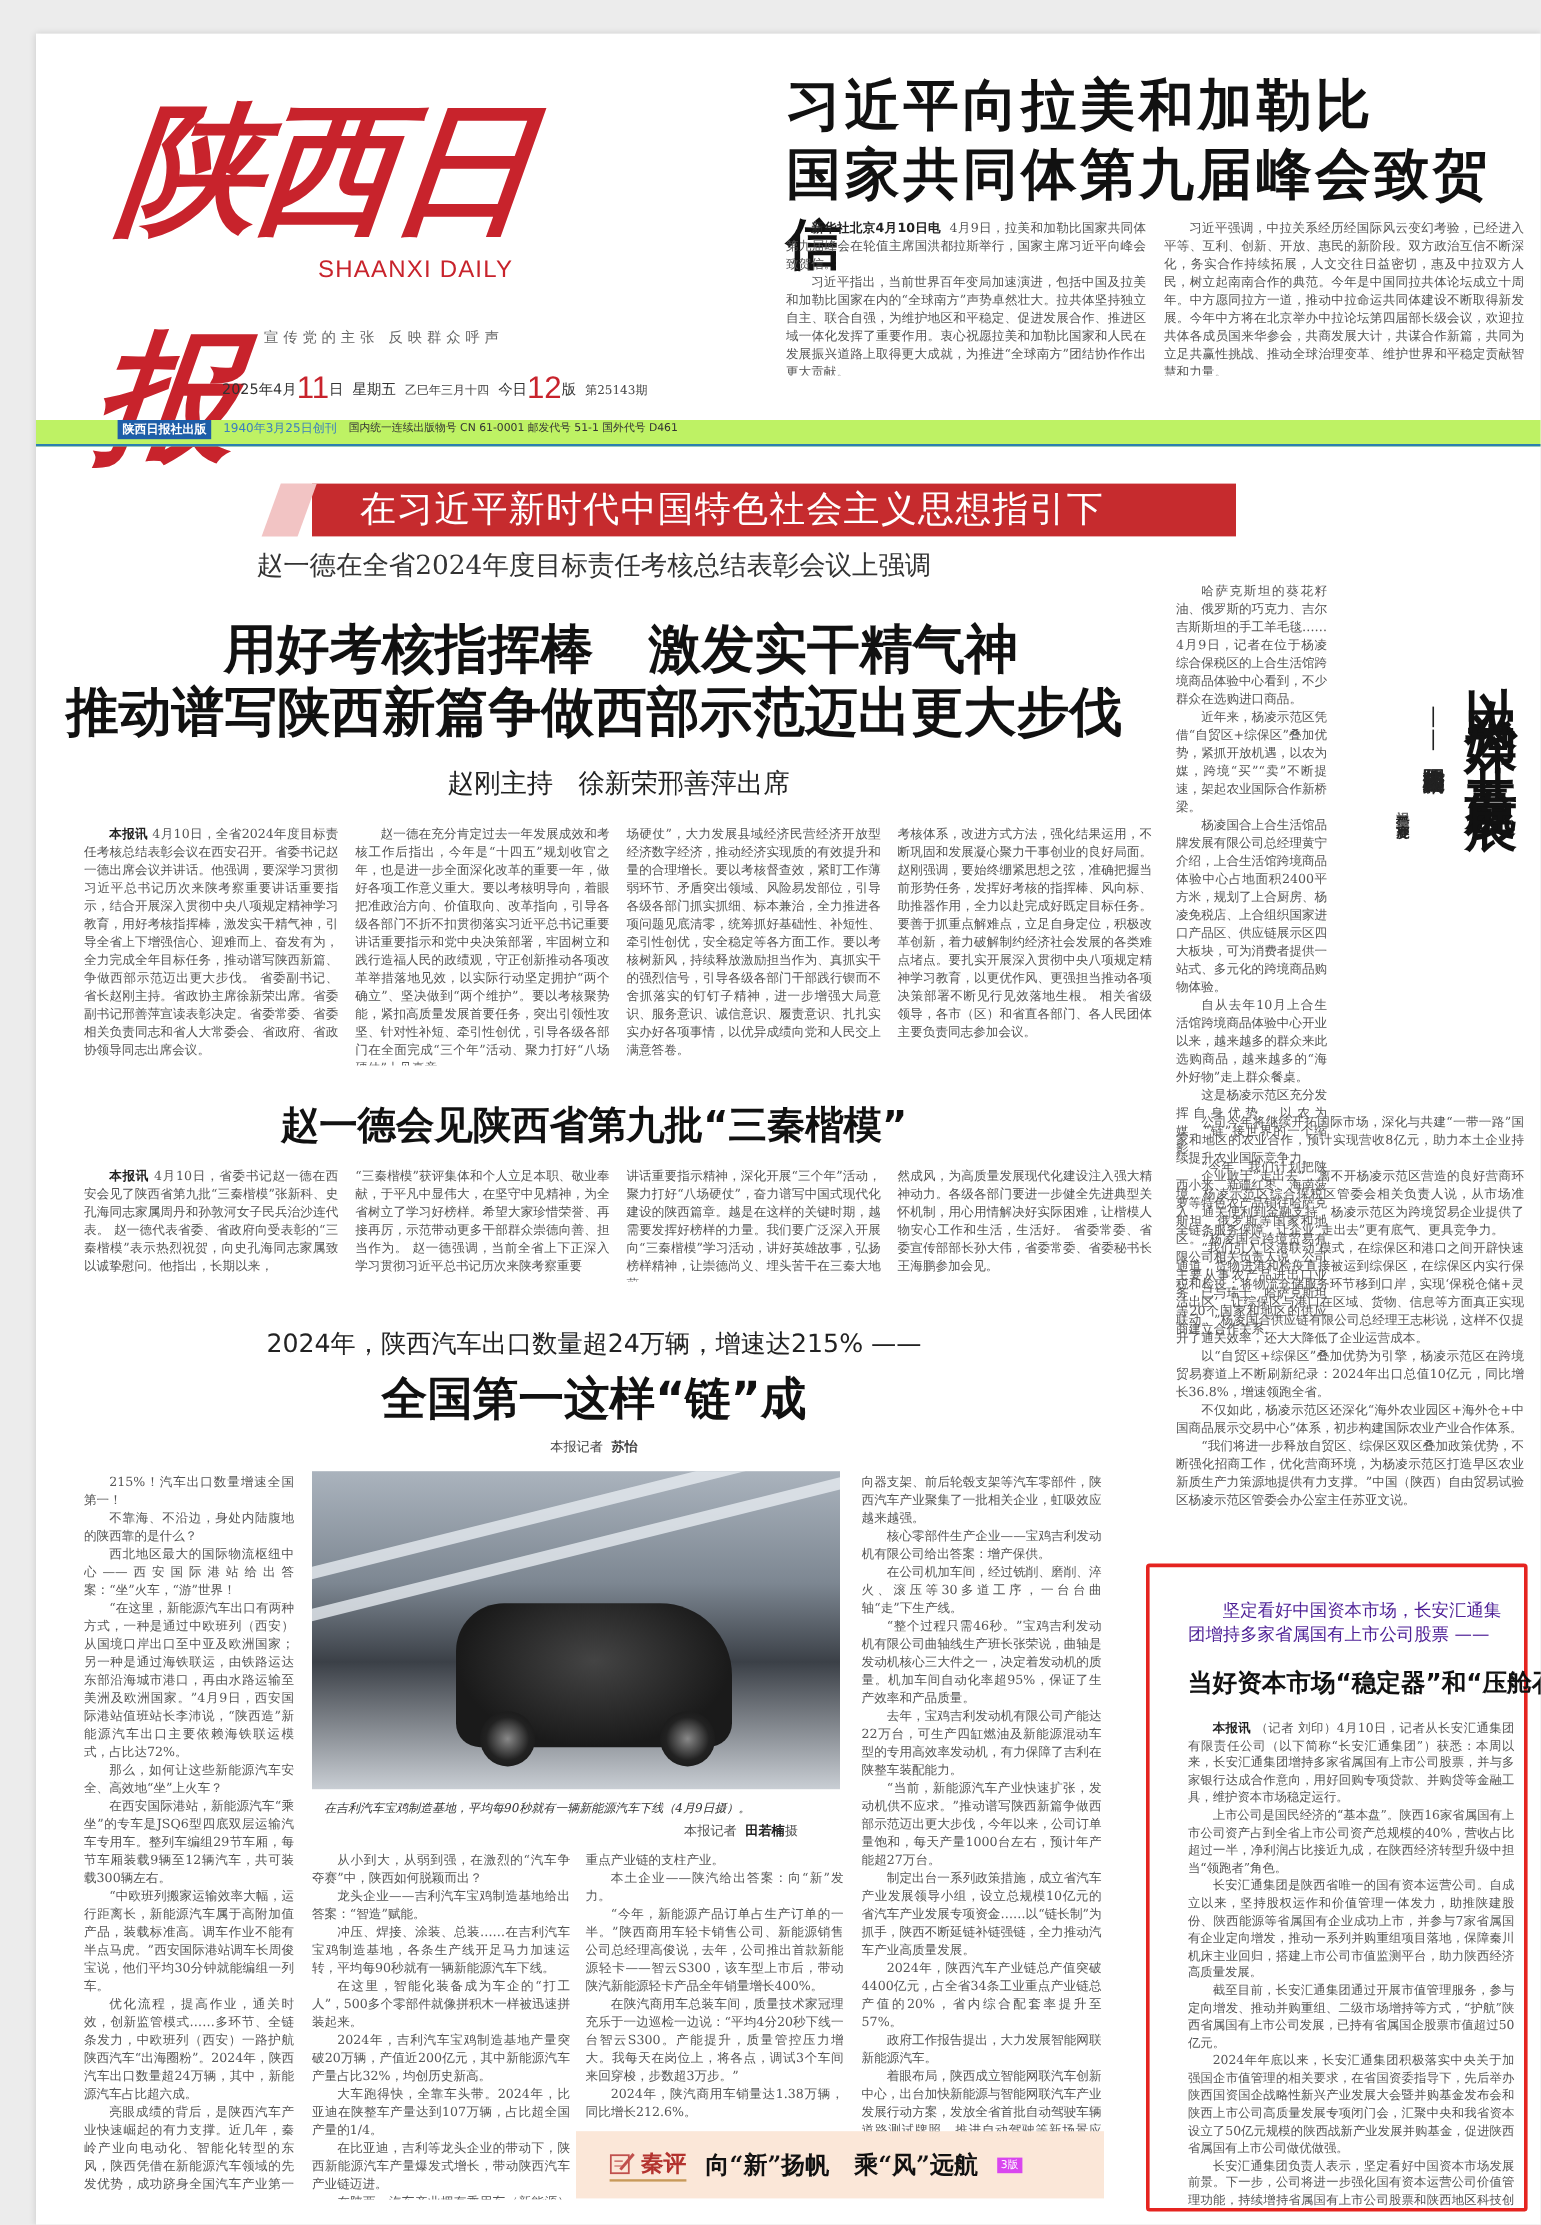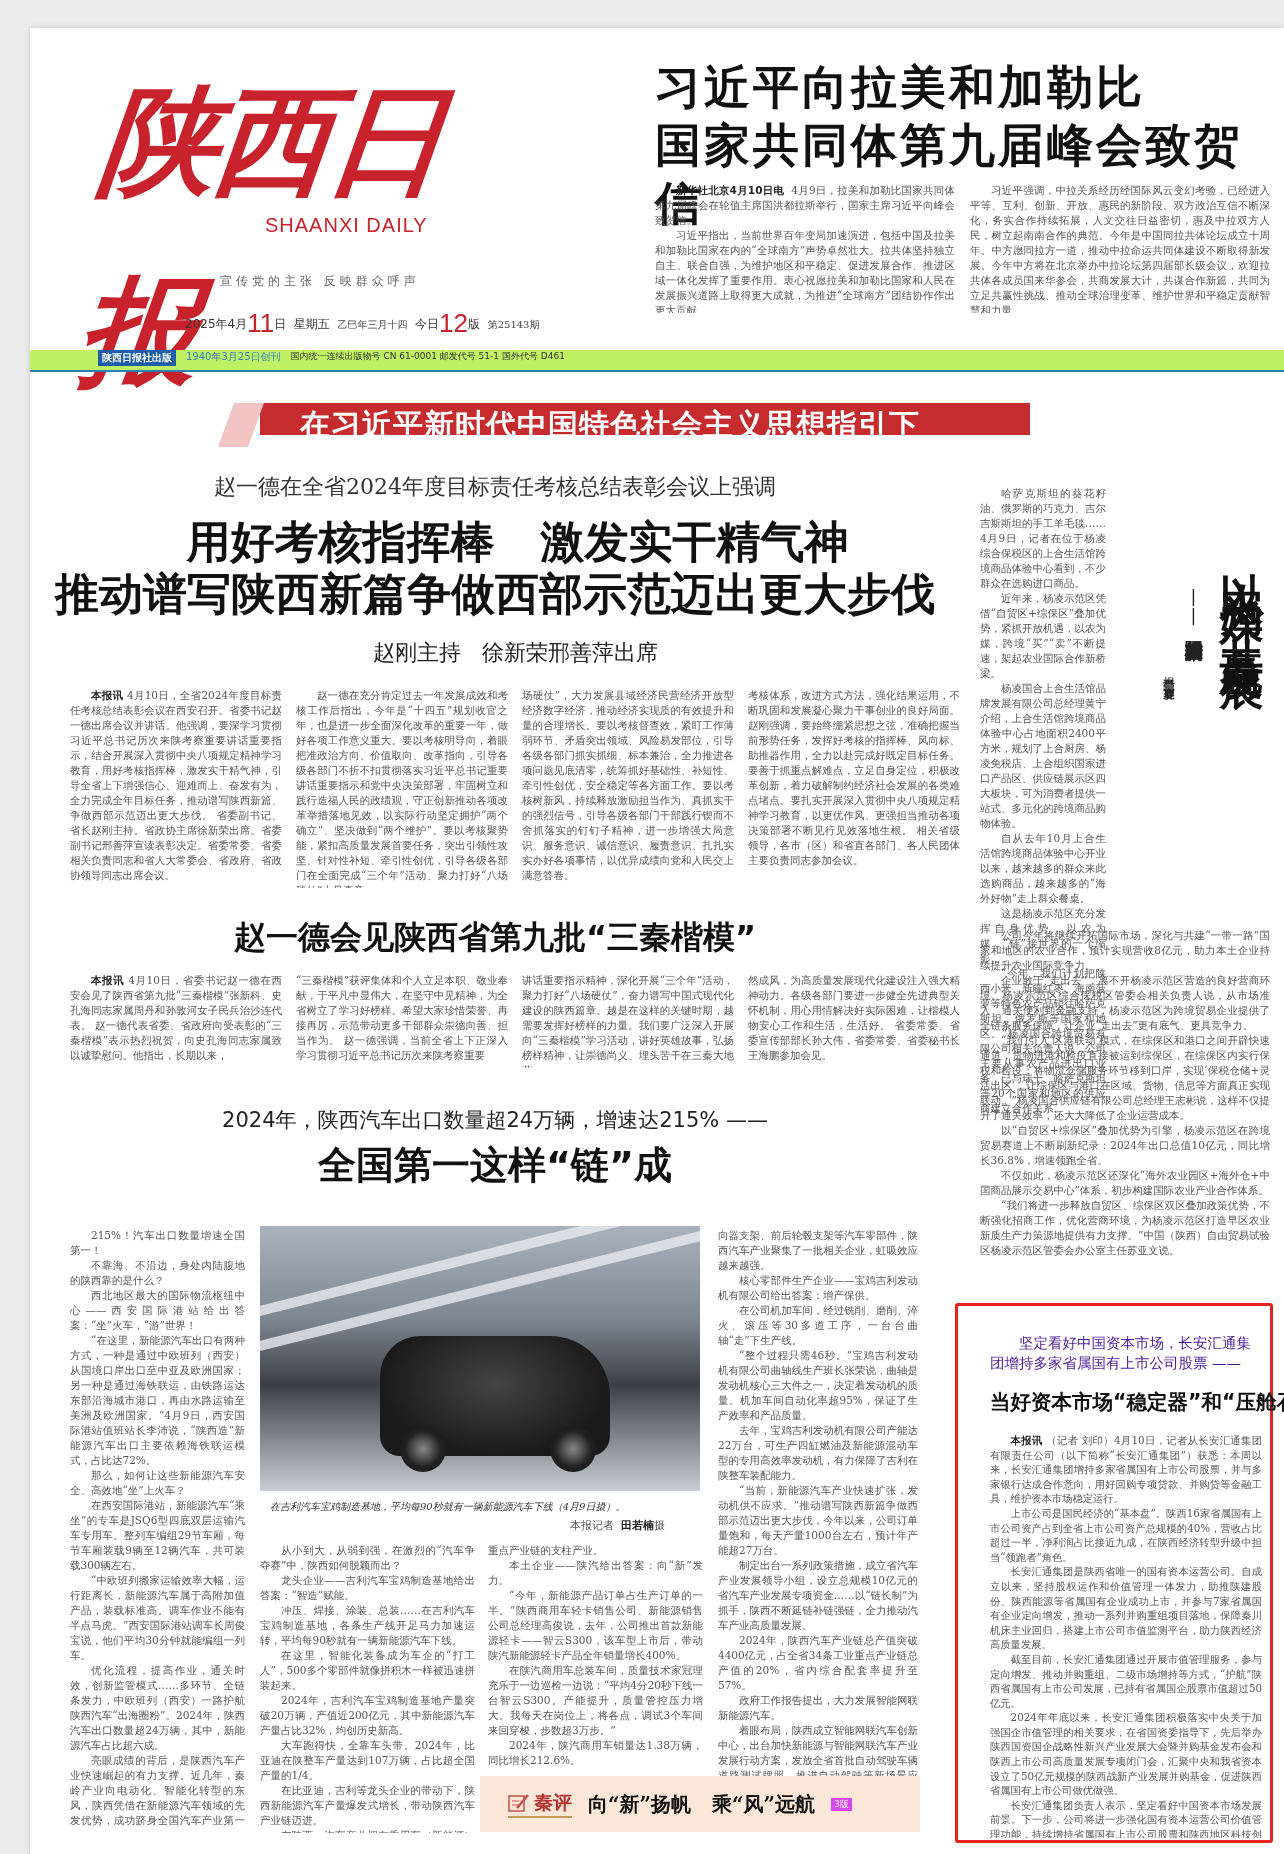--- a/index.html
+++ b/index.html
@@ -22,23 +22,23 @@
   .infobar .founded { color: #3b7fbf; }
   .infobar .codes { color: #333; font-size: 9px; }
 
   
   .top-head { left: 625px; top: 30px; width: 620px; font-family: "DejaVu Sans", sans-serif; font-weight: bold; font-size: 46px; line-height: 58px; color: #111; letter-spacing: 3px; }
   .lead-text { font-size: 10.5px; line-height: 15px; color: #555; text-align: justify; }
   .lead-text b { color: #222; font-family: "DejaVu Sans", sans-serif; }
   .p { text-indent: 2em; }
 
   
-  .banner { left: 230px; top: 375px; width: 770px; height: 32px; background: #c62b2e; color: #fff; font-family: "DejaVu Sans", sans-serif; font-weight: bold; font-size: 30px; line-height: 44px; padding-left: 40px; letter-spacing: 1px; }
+  .banner { left: 230px; top: 375px; width: 770px; height: 44px; background: #c62b2e; color: #fff; font-family: "DejaVu Sans", sans-serif; font-weight: normal; font-size: 30px; line-height: 44px; padding-left: 40px; letter-spacing: 1px; }
   .banner:before { content: ""; position: absolute; left: -34px; top: 0; width: 30px; height: 44px; background: #f2c4c4; transform: skewX(-20deg); }
-  .s1-kicker { left: 0; top: 444px; width: 930px; text-align: center; font-size: 22px; }
+  .s1-kicker { left: 0; top: 428px; width: 930px; text-align: center; font-size: 22px; }
   .s1-head { left: 0; top: 488px; width: 930px; text-align: center; font-family: "DejaVu Sans", sans-serif; font-weight: bold; font-size: 44px; line-height: 52px; color: #111; }
   .s1-sub { left: 0; top: 610px; width: 930px; text-align: center; font-size: 22px; font-family: "DejaVu Sans", sans-serif; color: #222; padding-left: 41px; }
   .cols4 { display: grid; grid-template-columns: repeat(4, 1fr); gap: 14px; }
   .s1-body { left: 40px; top: 660px; width: 890px; height: 200px; overflow: hidden; }
 
   
   .s2-head { left: 0; top: 888px; width: 930px; text-align: center; font-family: "DejaVu Sans", sans-serif; font-weight: bold; font-size: 32px; color: #111; }
   .s2-body { left: 40px; top: 945px; width: 890px; height: 95px; overflow: hidden; }
 
   
@@ -131,20 +131,23 @@
   <div class="abs s2-head">赵一德会见陕西省第九批“三秦楷模”</div>
   <div class="abs s2-body cols4">
     <p class="lead-text p"><b>本报讯</b> <span>4月10日，省委书记赵一德在西安会见了陕西省第九批“三秦楷模”张新科、史孔海同志家属周丹和孙敦河女子民兵治沙连代表。 赵一德代表省委、省政府向受表彰的“三秦楷模”表示热烈祝贺，向史孔海同志家属致以诚挚慰问。他指出，长期以来，</span></p>
     <p class="lead-text">“三秦楷模”获评集体和个人立足本职、敬业奉献，于平凡中显伟大，在坚守中见精神，为全省树立了学习好榜样。希望大家珍惜荣誉、再接再厉，示范带动更多干部群众崇德向善、担当作为。 赵一德强调，当前全省上下正深入学习贯彻习近平总书记历次来陕考察重要</p>
     <p class="lead-text">讲话重要指示精神，深化开展“三个年”活动，聚力打好“八场硬仗”，奋力谱写中国式现代化建设的陕西篇章。越是在这样的关键时期，越需要发挥好榜样的力量。我们要广泛深入开展向“三秦楷模”学习活动，讲好英雄故事，弘扬榜样精神，让崇德尚义、埋头苦干在三秦大地蔚</p>
     <p class="lead-text">然成风，为高质量发展现代化建设注入强大精神动力。各级各部门要进一步健全先进典型关怀机制，用心用情解决好实际困难，让楷模人物安心工作和生活，生活好。 省委常委、省委宣传部部长孙大伟，省委常委、省委秘书长王海鹏参加会见。</p>
   </div>
 
   <div class="abs s3-kicker">2024年，陕西汽车出口数量超24万辆，增速达215% ——</div>
   <div class="abs s3-head">全国第一这样“链”成</div>
+  <div class="abs s3-byline">
+    <span>本报记者</span>&nbsp;&nbsp;<b>苏怡</b>
+  </div>
 
   <div class="abs s3-col1 lead-text">
     <p class="p">215%！汽车出口数量增速全国第一！</p>
     <p class="p">不靠海、不沿边，身处内陆腹地的陕西靠的是什么？</p>
     <p class="p">西北地区最大的国际物流枢纽中心——西安国际港站给出答案：“坐”火车，“游”世界！</p>
     <p class="p">“在这里，新能源汽车出口有两种方式，一种是通过中欧班列（西安）从国境口岸出口至中亚及欧洲国家；另一种是通过海铁联运，由铁路运达东部沿海城市港口，再由水路运输至美洲及欧洲国家。”4月9日，西安国际港站值班站长李沛说，“陕西造”新能源汽车出口主要依赖海铁联运模式，占比达72%。</p>
     <p class="p">那么，如何让这些新能源汽车安全、高效地“坐”上火车？</p>
     <p class="p">在西安国际港站，新能源汽车“乘坐”的专车是JSQ6型四底双层运输汽车专用车。整列车编组29节车厢，每节车厢装载9辆至12辆汽车，共可装载300辆左右。</p>
     <p class="p">“中欧班列搬家运输效率大幅，运行距离长，新能源汽车属于高附加值产品，装载标准高。调车作业不能有半点马虎。”西安国际港站调车长周俊宝说，他们平均30分钟就能编组一列车。</p>
     <p class="p">优化流程，提高作业，通关时效，创新监管模式……多环节、全链条发力，中欧班列（西安）一路护航陕西汽车“出海圈粉”。2024年，陕西汽车出口数量超24万辆，其中，新能源汽车占比超六成。</p>

